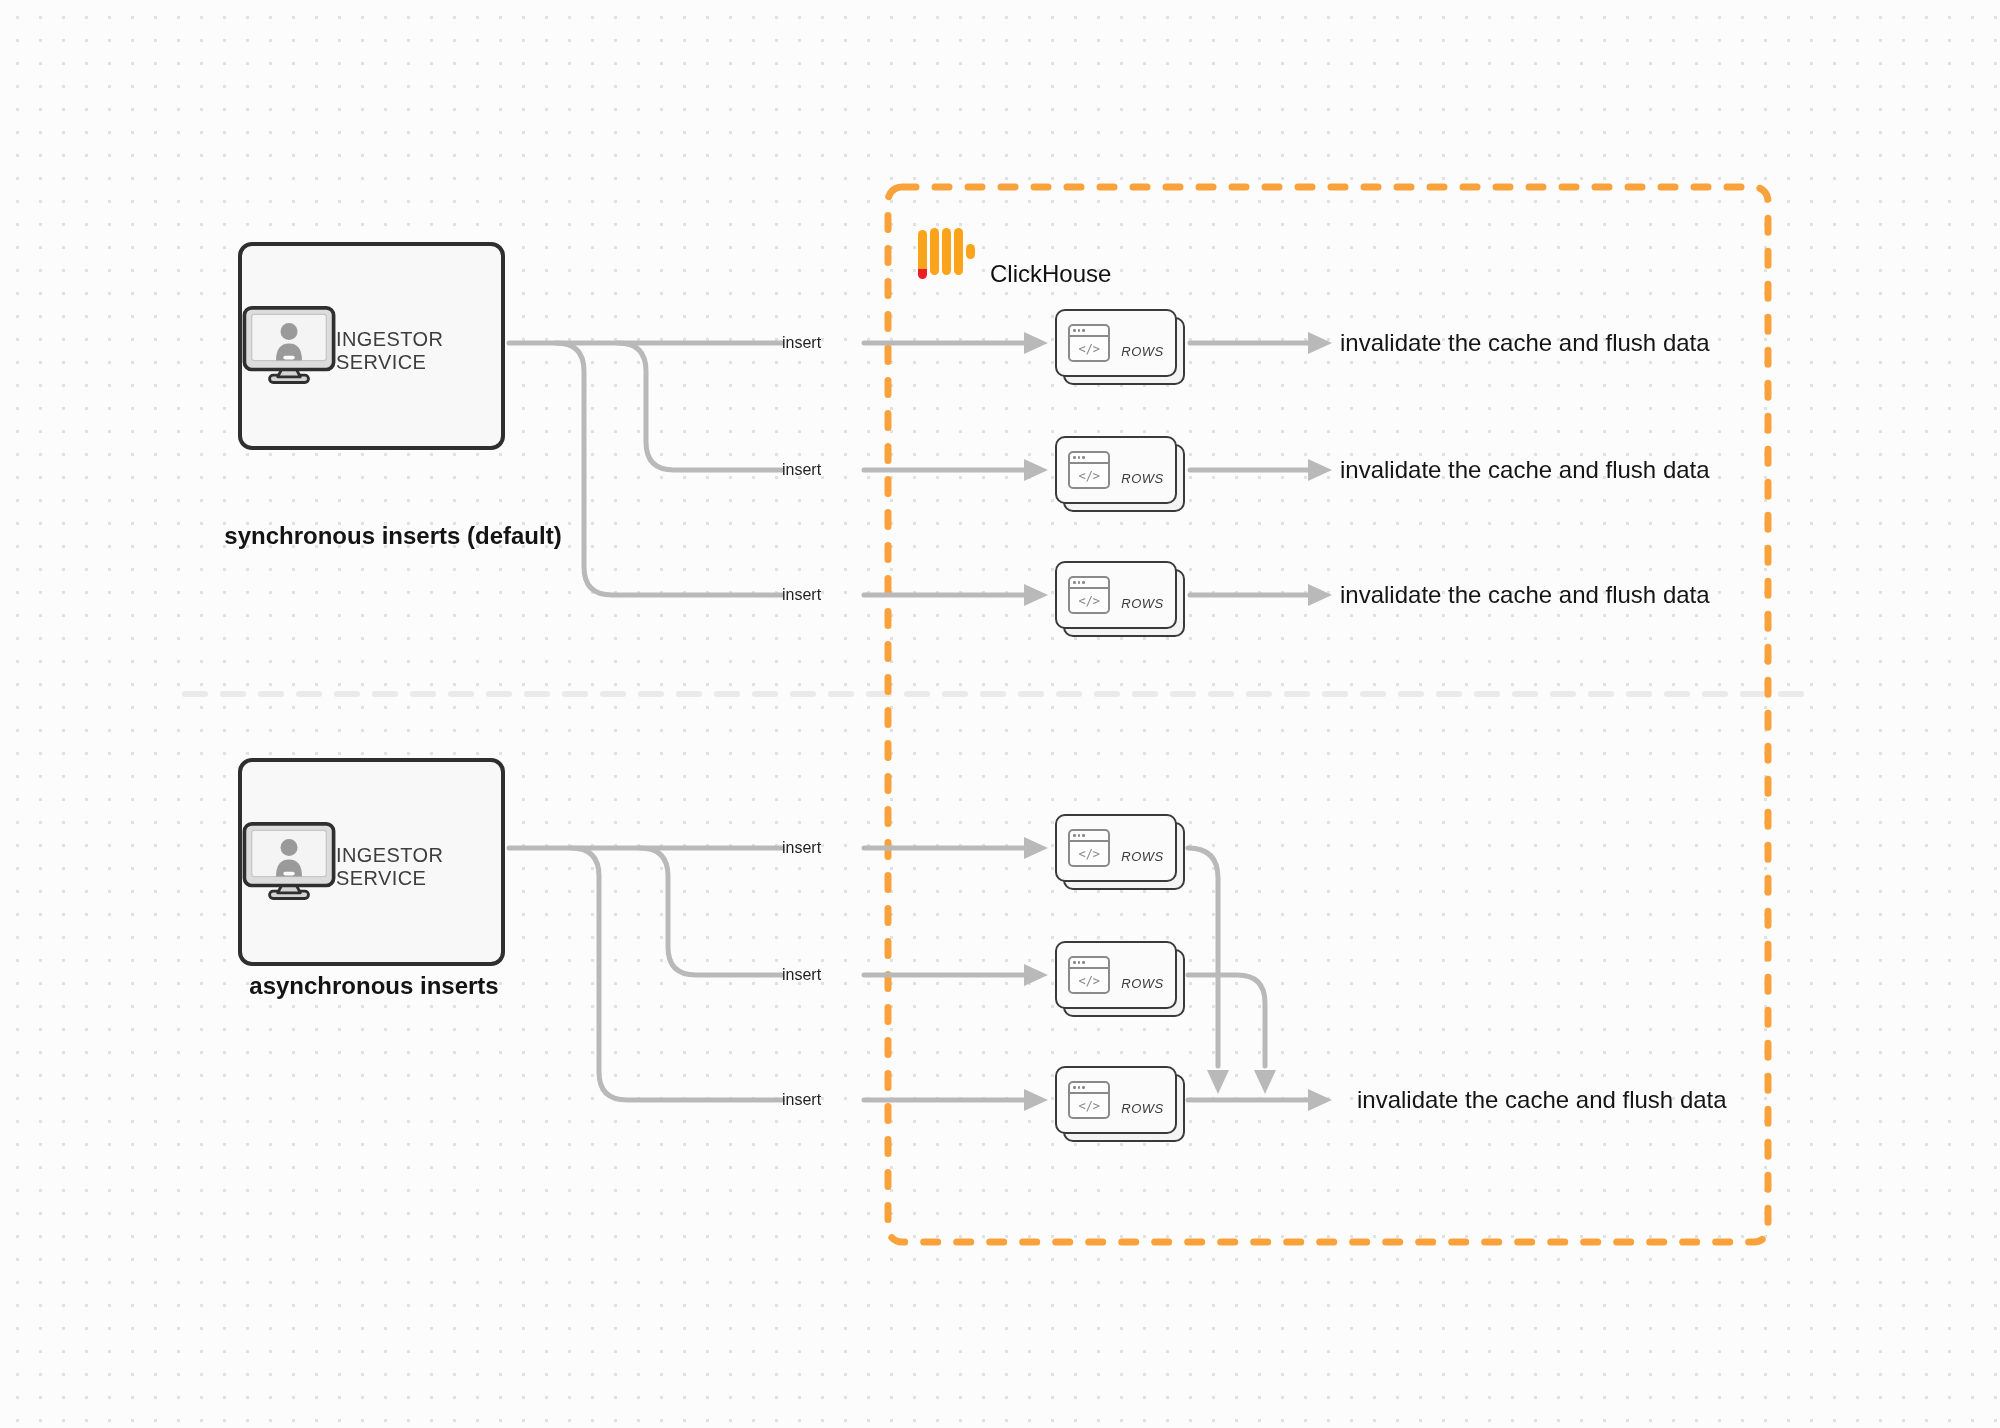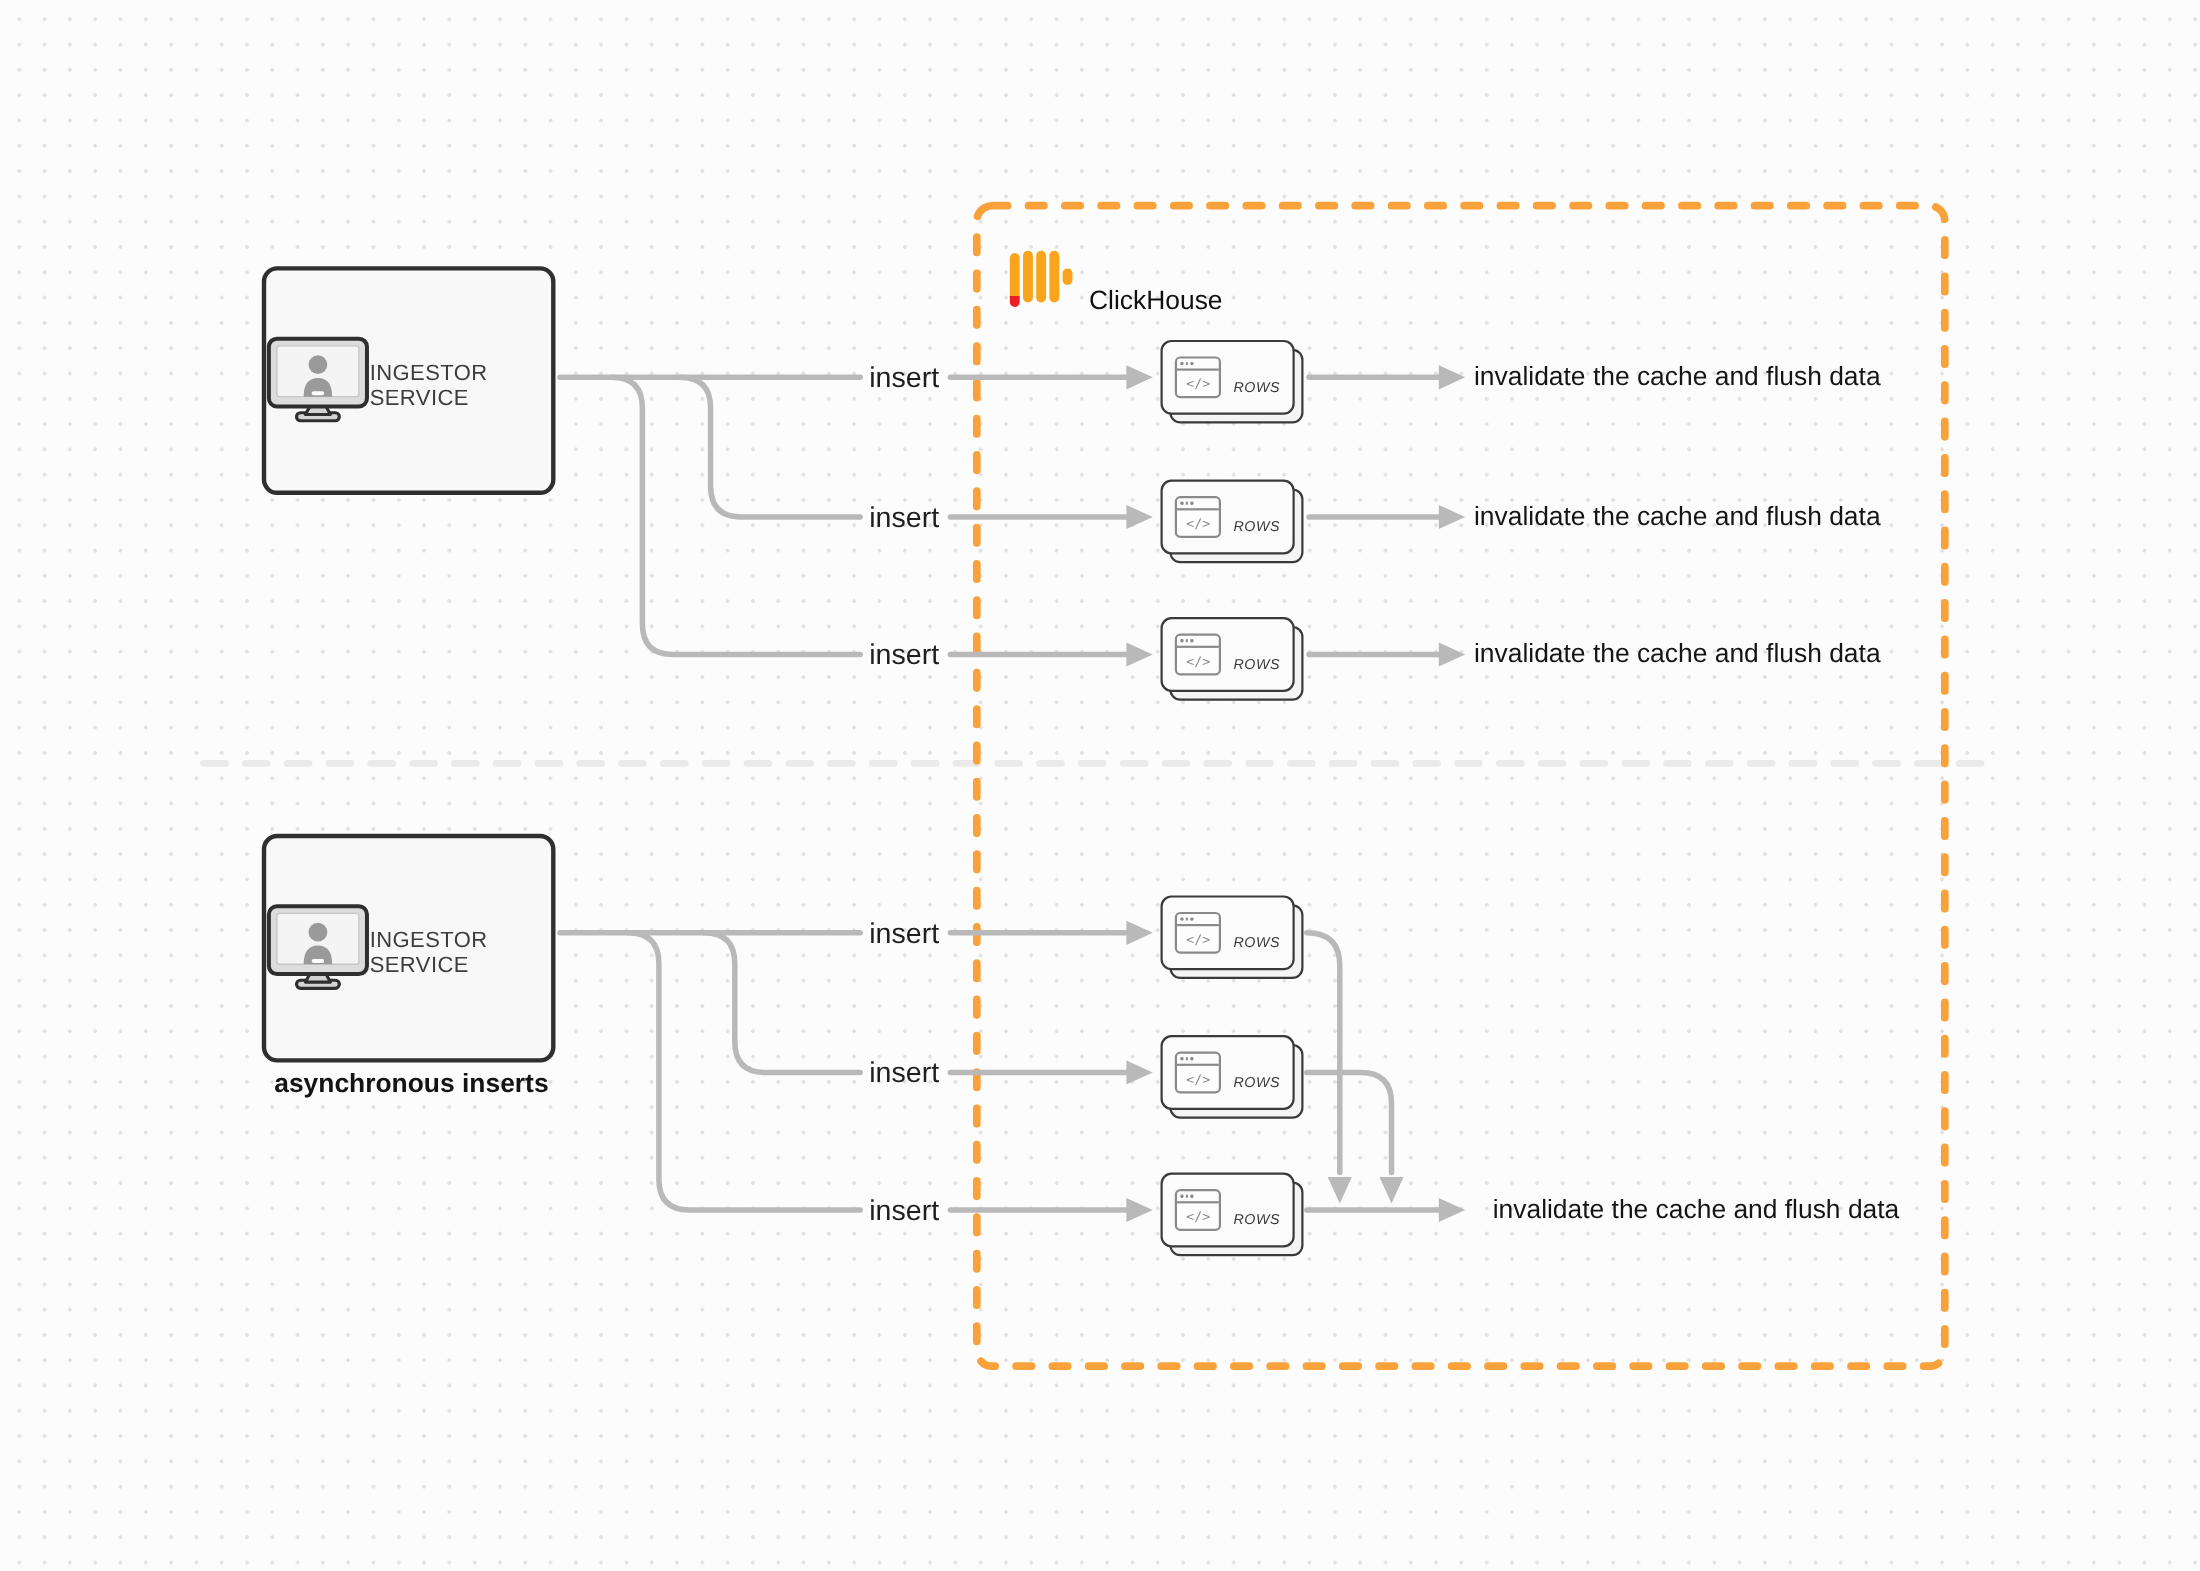--- a/index.html
+++ b/index.html
@@ -28,21 +28,21 @@
   .service-label{
     margin-top:10px;font-size:20px;color:#3D3D3D;letter-spacing:.4px;
   }
 
   .caption{
     position:absolute;font-size:24px;font-weight:bold;color:#141414;
     text-align:center;z-index:3;
   }
 
   .insert-label{
-    position:absolute;width:80px;text-align:center;font-size:26px;
+    position:absolute;width:80px;font-size:16px;
     color:#1F1F1F;z-index:3;line-height:26px;
   }
   .result-label{
     position:absolute;font-size:24px;color:#151515;z-index:3;line-height:30px;
     white-space:nowrap;
   }
 
   
   .ch-logo{
     position:absolute;left:918px;top:216px;display:flex;align-items:center;z-index:3;
@@ -141,20 +141,21 @@
       <rect x="34" y="86" width="48" height="9" rx="4.5" fill="#D4D4D4" stroke="#2F2F2F" stroke-width="3.5"></rect>
       <path d="M50 77 L66 77 L72 88 L44 88 Z" fill="#D4D4D4" stroke="#2F2F2F" stroke-width="3.5" stroke-linejoin="round"></path>
       <rect x="3" y="3" width="110" height="76" rx="9" fill="#DCDCDC" stroke="#2F2F2F" stroke-width="4.5"></rect>
       <rect x="12" y="11" width="92" height="57" rx="3" fill="#F4F4F4" stroke="#C6C6C6" stroke-width="1.5"></rect>
       <circle cx="58" cy="32" r="10.5" fill="#9A9A9A"></circle>
       <path d="M42 68 Q42 47 58 47 Q74 47 74 68 Z" fill="#9A9A9A"></path>
       <rect x="51" y="62" width="14" height="4.5" rx="2.2" fill="#FDFDFD"></rect>
     </svg>
     <div class="service-label">INGESTOR SERVICE</div>
   </div>
+  <div class="caption" style="left:188px;top:522px;width:410px;">synchronous inserts (default)</div>
 
   <div class="insert-label" style="left:782px;top:330px;">insert</div>
   <div class="insert-label" style="left:782px;top:457px;">insert</div>
   <div class="insert-label" style="left:782px;top:582px;">insert</div>
 
   <div class="rows-card" style="left:1055px;top:309px;">
     <div class="card-back"></div>
     <div class="card-front">
       <div class="browser-icon">
         <div class="browser-top">

